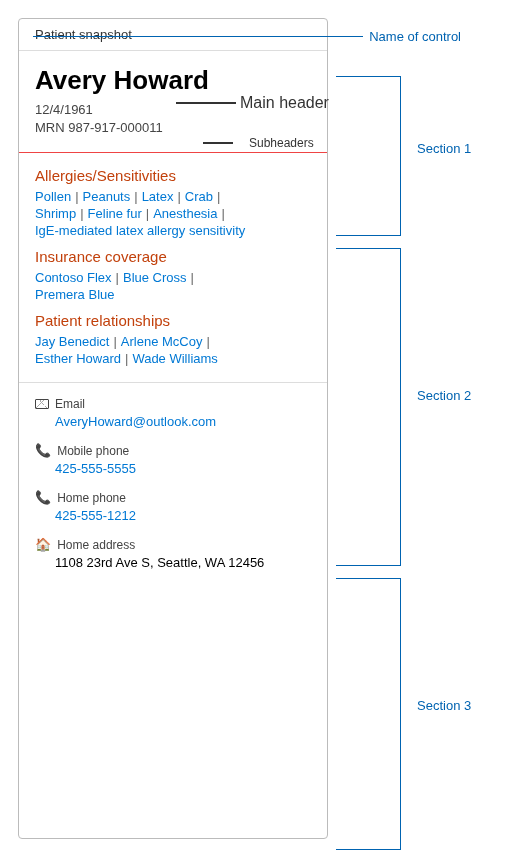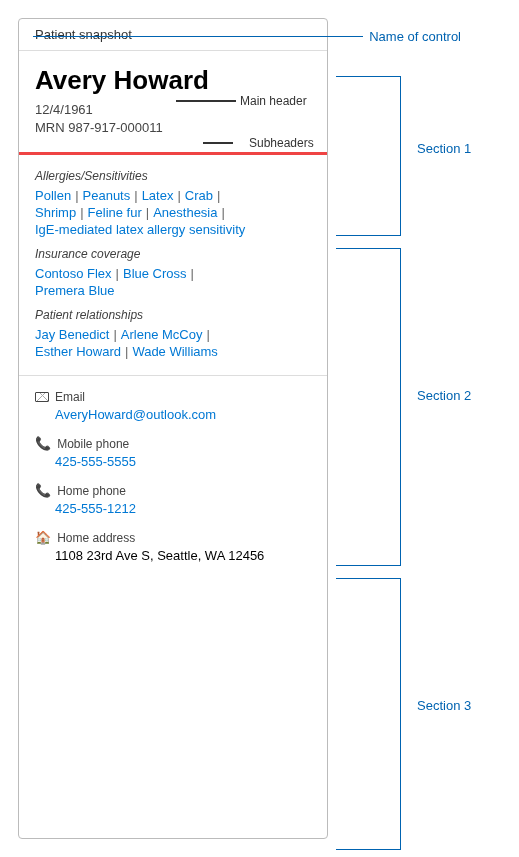--- a/index.html
+++ b/index.html
@@ -27,21 +27,21 @@
       width: 310px;
       border: 1.5px solid #bbb;
       border-radius: 4px;
       background: #fff;
       flex-shrink: 0;
     }
 
     
     .card-header-area {
       padding: 14px 16px 14px 16px;
-      border-bottom: 3px solid #ef4444;
+      border-bottom: 1px solid #ef4444;
     }
 
     .card-section2 {
       padding: 14px 16px;
       border-bottom: 1px solid #ddd;
     }
 
     .card-section3 {
       padding: 14px 16px;
     }
@@ -83,25 +83,24 @@
     }
 
     .separator {
       color: #666;
       margin: 0 4px;
       font-size: 13px;
     }
 
     
     .subsection-label {
-      font-size: 12px;
-      color: #404040;
+      font-size: 15px;
+      color: #c2410c;
       margin-bottom: 5px;
       margin-top: 10px;
-      font-style: italic;
     }
     .subsection-label:first-child { margin-top: 0; }
 
     .links-row {
       display: flex;
       flex-wrap: wrap;
       align-items: center;
       gap: 0;
       margin-bottom: 2px;
     }
@@ -325,21 +324,21 @@
       <span style="color: #0063b1; font-size: 13px; position: absolute; left: 8px; top: 140px; white-space: nowrap;">Section 2</span>
     </div>
 
     <div style="position: absolute; top: 560px; left: 8px; right: 60px; height: 272px; border-top: 1.5px solid #0063b1; border-bottom: 1.5px solid #0063b1; border-right: 1.5px solid #0063b1;"></div>
     <div style="position: absolute; top: 560px; left: calc(100% - 52px);">
       <span style="color: #0063b1; font-size: 13px; position: absolute; left: 8px; top: 120px; white-space: nowrap;">Section 3</span>
     </div>
 
     <div style="position: absolute; top: 76px; left: -152px; display: flex; align-items: center;">
       <div style="width: 60px; height: 1.5px; background: #333;"></div>
-      <span style="color: #333; font-size: 12px; margin-left: 4px; white-space: nowrap;">Main header</span>
+      <span style="color: #333; font-size: 16px; margin-left: 4px; white-space: nowrap;">Main header</span>
     </div>
 
     <div style="position: absolute; top: 118px; left: -125px; display: flex; align-items: center;">
       <div style="width: 30px; height: 1.5px; background: #333;"></div>
       <span style="color: #333; font-size: 12px; margin-left: 16px; white-space: nowrap;">Subheaders</span>
     </div>
 
   </div>
 
 </div>

